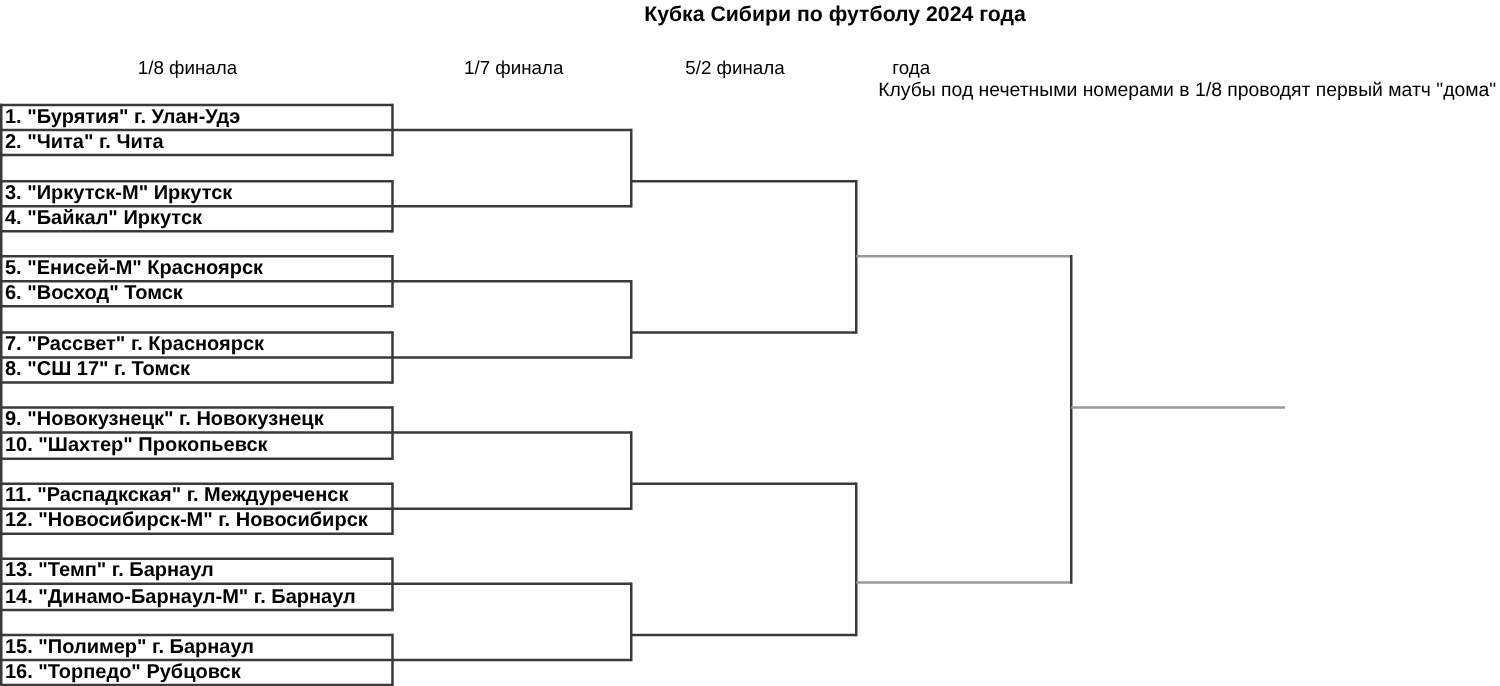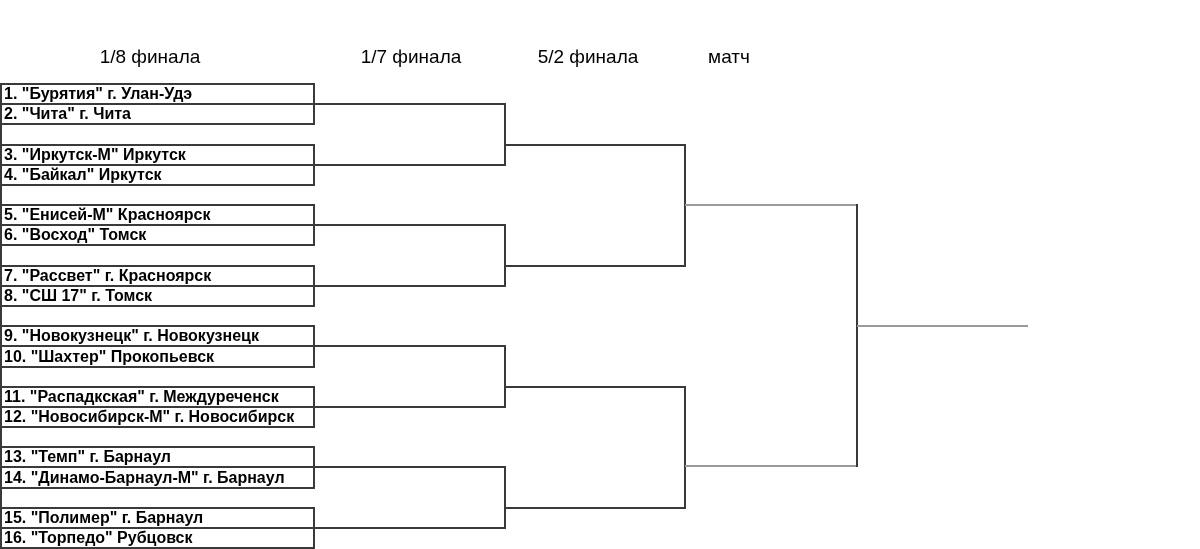--- a/index.html
+++ b/index.html
@@ -18,21 +18,21 @@
     left: 668px;
     transform: translateX(-50%);
     font-size: 17px;
     font-weight: bold;
     white-space: nowrap;
   }
   .round-header {
     position: absolute;
     top: 46px;
     transform: translateX(-50%);
-    font-size: 19px;
+    font-size: 15px;
     white-space: nowrap;
   }
   .rh-0 { left: 150px; }
   .rh-1 { left: 411px; }
   .rh-2 { left: 588px; }
   .rh-3 { left: 729px; }
   .note {
     position: absolute;
     top: 64px;
     right: 3px;
@@ -51,26 +51,28 @@
   .line {
     position: absolute;
     background: #3a3a3a;
   }
   .line.gray { background: #9a9a9a; }
 </style>
 </head>
 <body>
 
 <div class="page">
+  <div class="title">Кубка Сибири по футболу 2024 года</div>
 
   <div class="round-header rh-0">1/8 финала</div>
   <div class="round-header rh-1">1/7 финала</div>
   <div class="round-header rh-2">5/2 финала</div>
-  <div class="round-header rh-3">матч</div>
+  <div class="round-header rh-3">года</div>
 
+  <div class="note">Клубы под нечетными номерами в 1/8 проводят первый матч "дома"</div>
 
   <div id="bracket">
       <div class="line" style="left: 0px; top: 83px; width: 2px; height: 467px;"></div>
       <div class="line" style="left: 0px; top: 83px; width: 314px; height: 2px;"></div>
       <div class="line" style="left: 0px; top: 103px; width: 505px; height: 2px;"></div>
       <div class="line" style="left: 0px; top: 123px; width: 314px; height: 2px;"></div>
       <div class="line" style="left: 313px; top: 83px; width: 2px; height: 42px;"></div>
       <div class="line" style="left: 0px; top: 144px; width: 314px; height: 2px;"></div>
       <div class="line" style="left: 0px; top: 164px; width: 505px; height: 2px;"></div>
       <div class="line" style="left: 0px; top: 184px; width: 314px; height: 2px;"></div>

